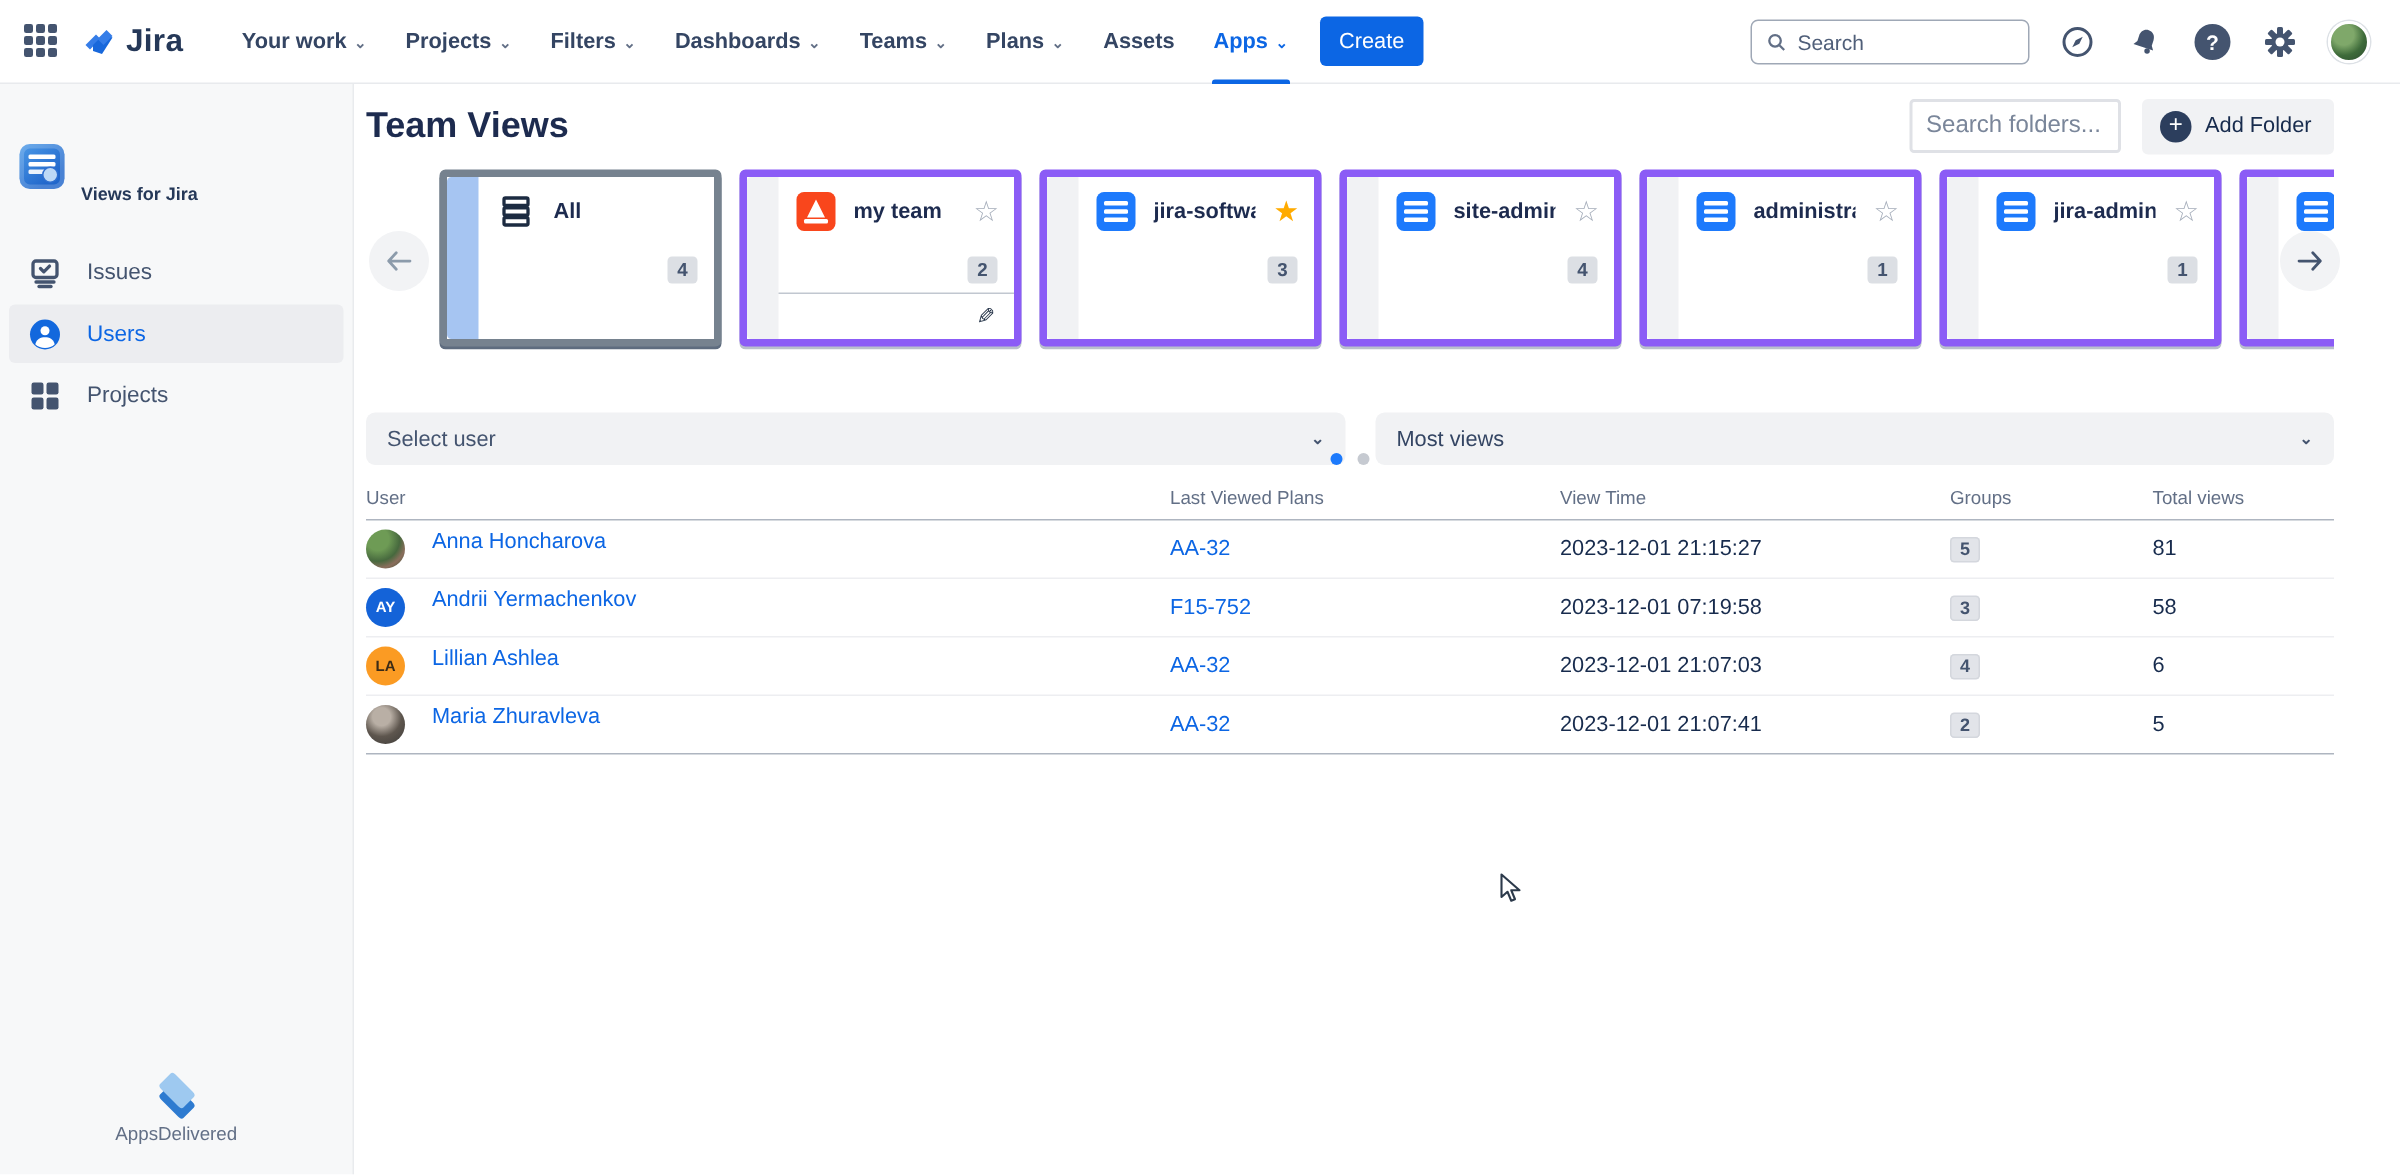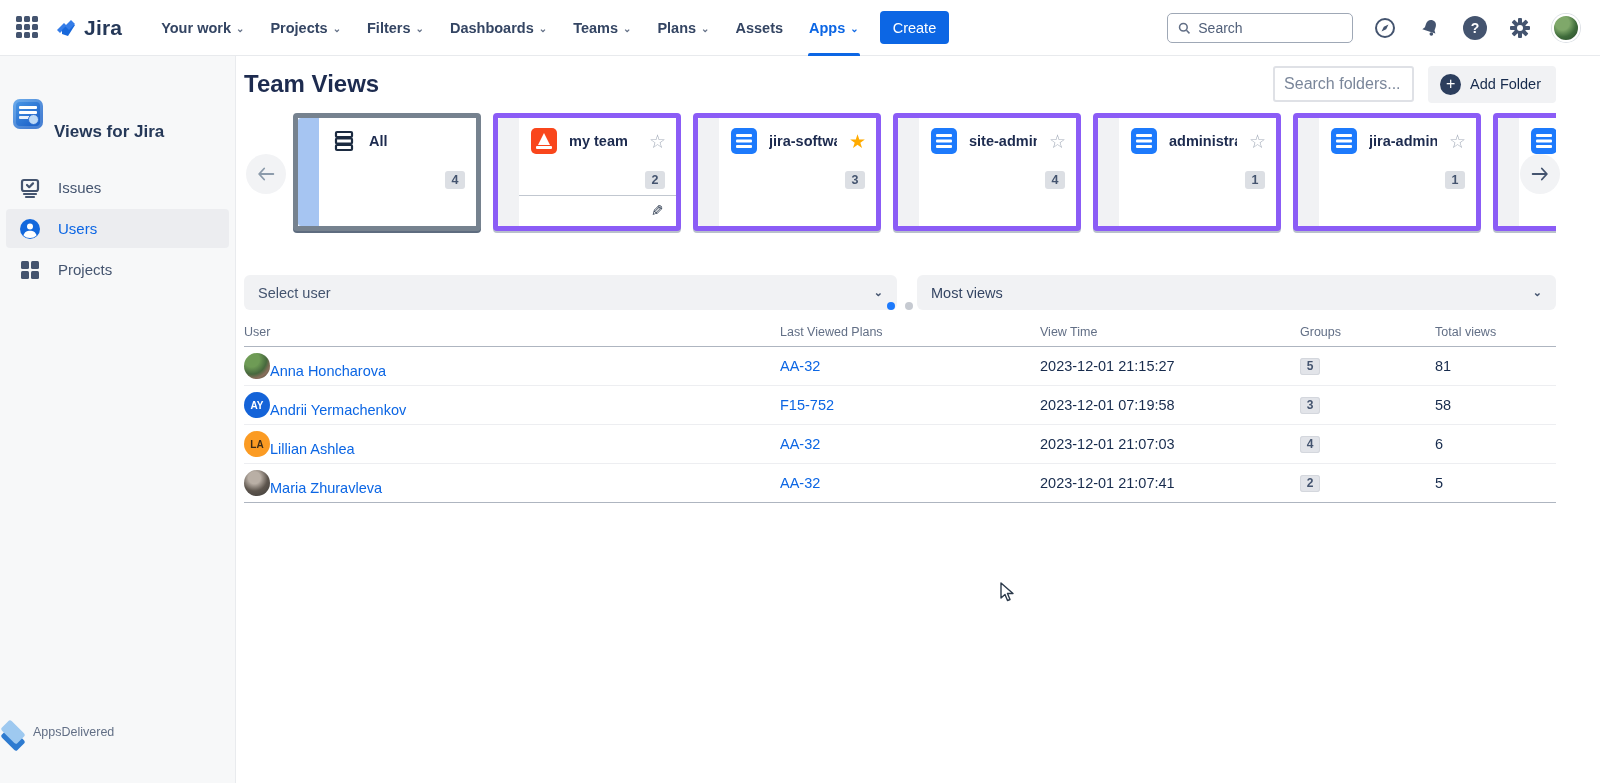--- a/index.html
+++ b/index.html
@@ -44,28 +44,28 @@
   .main { flex:1; background:#fff; position:relative; padding:0 44px 0 8px; }
 
   
   .sb-app { display:flex; align-items:center; gap:11px; padding:30px 13px 26px 13px; }
   .sb-app-icon { width:30px; height:30px; border-radius:7px; flex:none; position:relative;
     background:linear-gradient(140deg,#4D9BE8 0%,#2167CB 75%); box-shadow:inset 0 0 0 3px rgba(255,255,255,.18); }
   .sb-app-icon::before { content:""; position:absolute; left:6px; right:6px; top:7px; height:2.5px;
     background:#fff; border-radius:1px; box-shadow:0 5px 0 #fff, 0 10px 0 rgba(255,255,255,.9); }
   .sb-app-icon::after { content:""; position:absolute; right:4px; bottom:4px; width:9px; height:9px;
     border-radius:50%; background:#BDD9F6; border:1.5px solid #2E6FD0; }
-  .sb-app-title { font-size:17px; font-weight:700; color:#253858;margin-top:36px; }
+  .sb-app-title { font-size:12px; font-weight:700; color:#253858;margin-top:36px; }
   .sb-nav { display:flex; flex-direction:column; gap:2px; padding:0 6px; }
   .sb-item { display:flex; align-items:center; gap:16px; height:39px; padding:0 12px;
     border-radius:4px; font-size:15px; font-weight:500; color:#44546F; cursor:pointer; }
   .sb-item.active { background:#ECEDF0; color:#0C66E4; }
   .sb-ic { width:24px; height:24px; flex:none; display:flex; align-items:center; justify-content:center; }
-  .sb-footer { margin-top:auto; display:flex; gap:7px;
-    padding-bottom:36px; }
+  .sb-footer { margin-top:auto; display:flex; flex-direction:column; align-items:center; gap:7px;
+    padding-bottom:20px; }
   .ad-icon { position:relative; width:26px; height:22px; }
   .ad-icon .layer { position:absolute; left:2px; width:22px; height:22px; border-radius:3px;
     transform:rotate(45deg) ; }
   .ad-icon .l-top { top:-4px; transform:rotate(45deg) scale(1,.62); background:#9EC9F0; }
   .ad-icon .l-bot { top:3px; transform:rotate(45deg) scale(1,.62); background:#2E7BD0;
     box-shadow:0 0 0 2px #F7F8F9; }
   .sb-footer-label { font-size:12.5px; color:#626F86; }
 
   
   .main-header { margin-top:10px; height:36px; display:flex; align-items:center; }
@@ -133,21 +133,21 @@
   .utable { margin-top:16px; }
   .thead { display:flex; align-items:center; height:21px; font-size:12.5px; color:#626F86; }
   .thead { border-bottom:1px solid #AEB5C0; padding-bottom:9px; }
   .col-user { width:536px; }
   .col-issue { width:260px; }
   .col-time { width:260px; }
   .col-groups { width:135px; }
   .col-views { flex:1; }
   .trow { display:flex; align-items:center; height:39px; border-bottom:1px solid #EDEEF1; font-size:14.5px; }
   .trow:last-child { border-bottom:1px solid #AEB5C0; }
-  .td-user { display:flex; align-items:flex-end; }
+  .td-user { display:flex; align-items:flex-start; gap:18px; }
   .avatar { width:26px; height:26px; border-radius:50%; flex:none; display:flex; align-items:center;
     justify-content:center; font-size:10px; font-weight:700; }
   .avatar.photo-1 { background:radial-gradient(circle at 30% 25%, #6E9B55 0 28%, #47693E 55%, #8A6E5C 72%, #35502F 100%); }
   .avatar.photo-2 { background:radial-gradient(circle at 40% 30%, #B9AFA5 0 25%, #5E564E 55%, #3C3A38 100%); }
   .avatar.blue { background:#1463D8; color:#fff; }
   .avatar.orange { background:#FB9B23; color:#3B2B17; }
   a.link { color:#0C66E4; text-decoration:none; cursor:pointer; }
   .gbadge { min-width:20px; height:17px; padding:0 5px; background:#E2E4E9; border-radius:3px;
     font-size:12px; font-weight:600; color:#44546F; display:inline-flex; align-items:center;
     justify-content:center; box-shadow:inset 0 0 0 1px #D4D7DD; }

